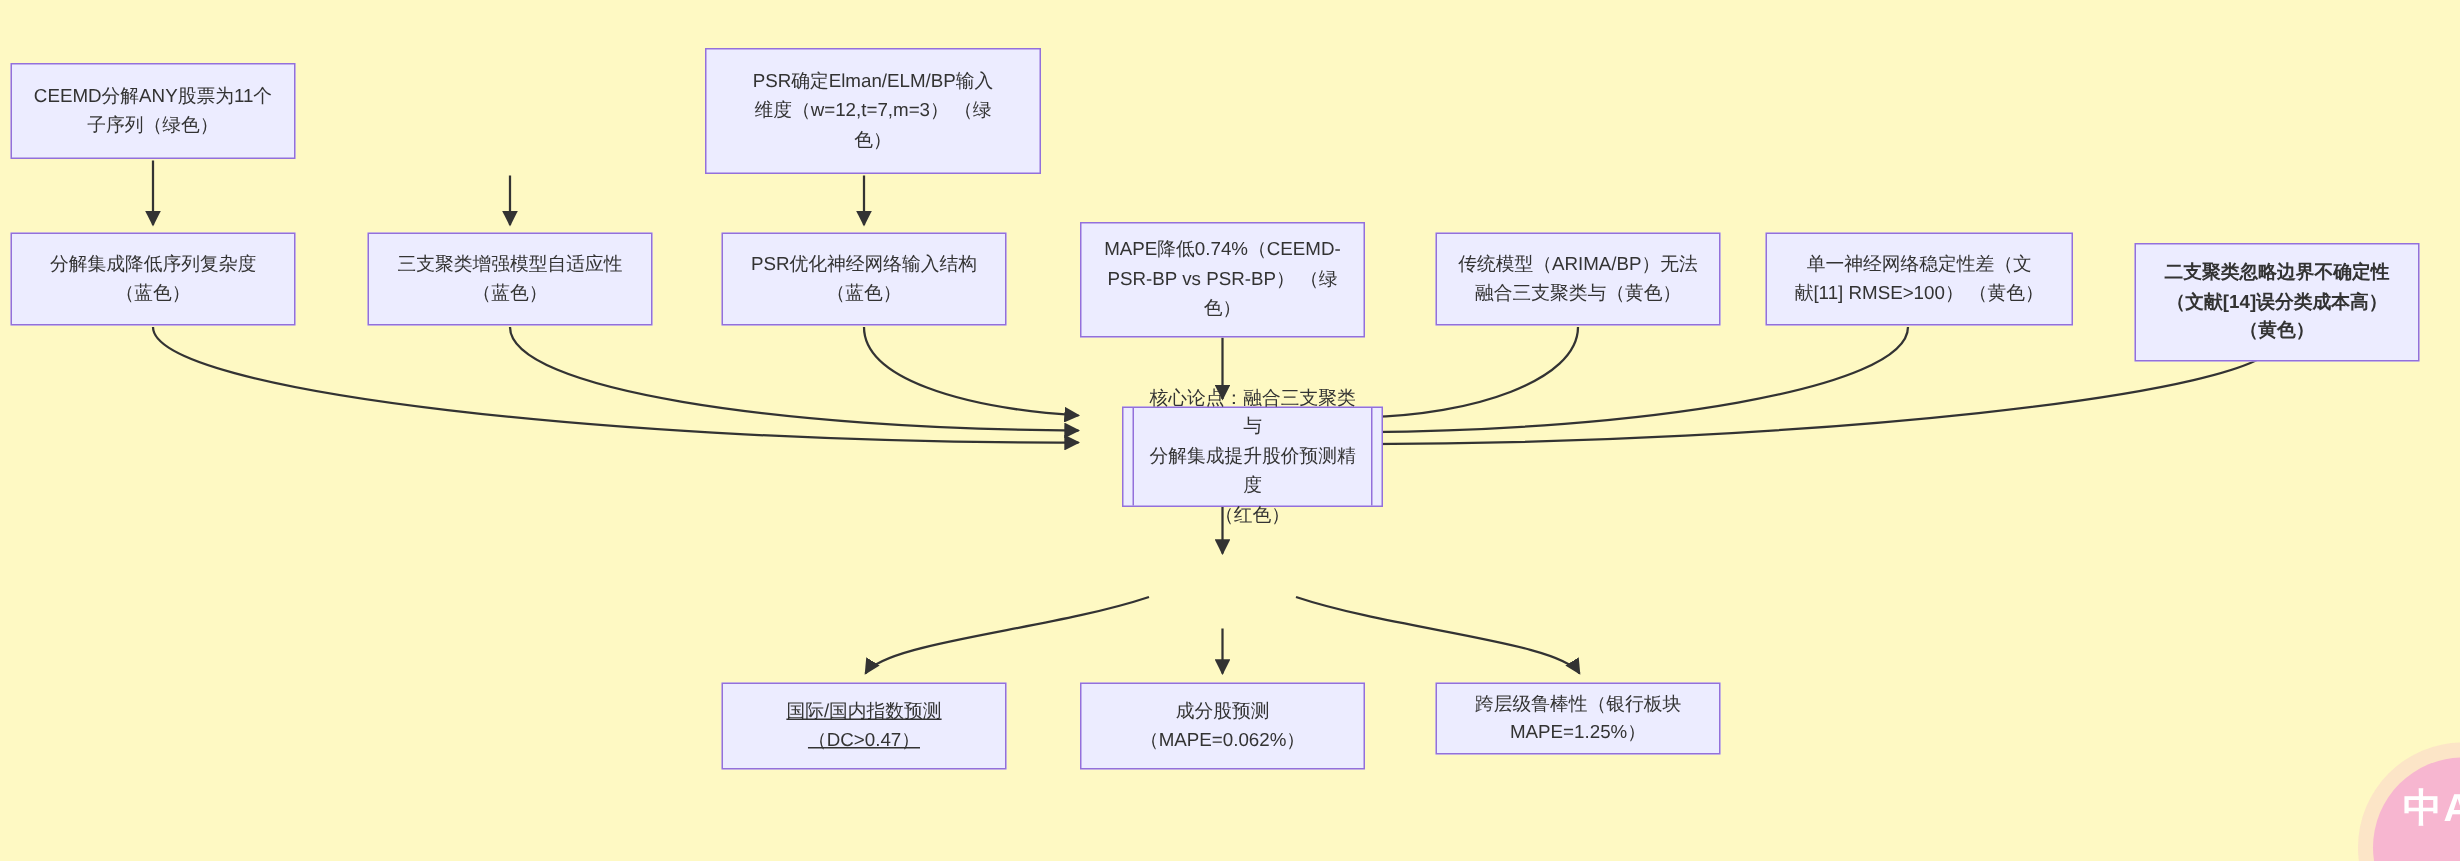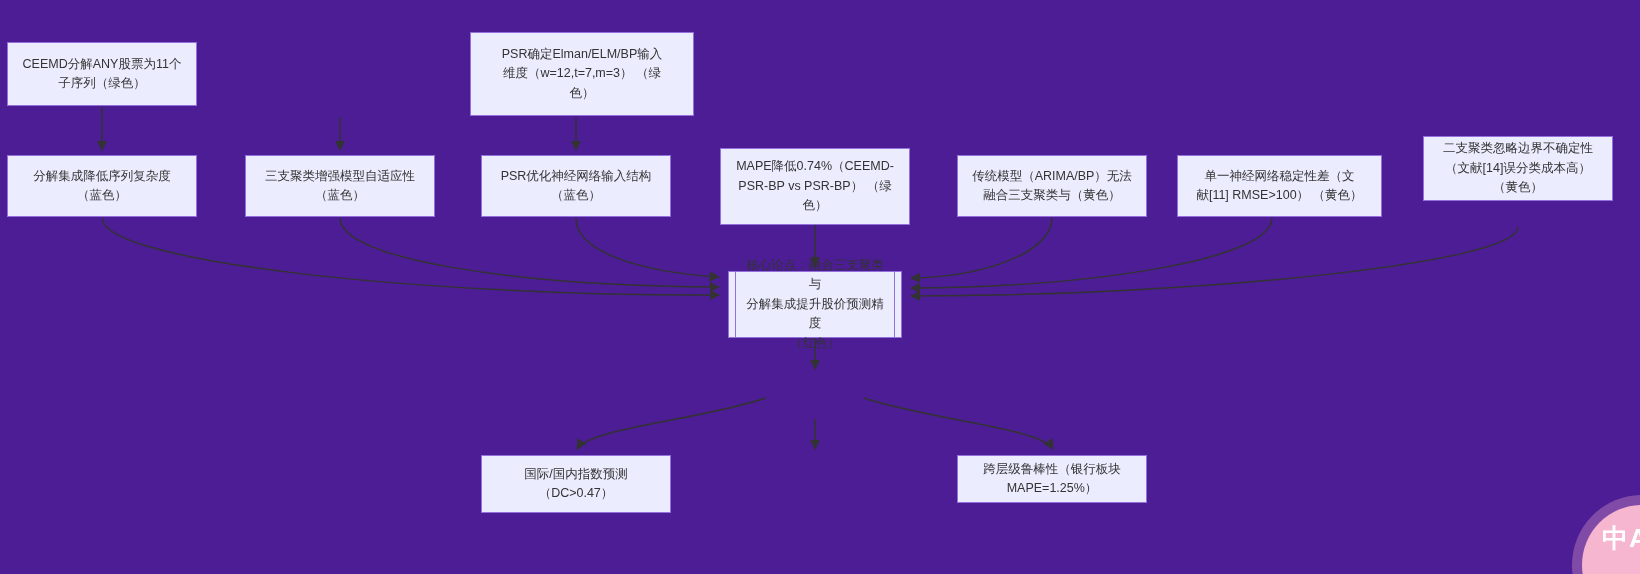--- a/index.html
+++ b/index.html
@@ -8,40 +8,40 @@
     --arrow:#333333;
     --text:#333333;
     --badge:#f7b6d0;
     --badge-text:#ffffff;
   }
   html,body{margin:0;padding:0;background:#ffffff;}
   body{font-family:"Liberation Sans","DejaVu Sans",sans-serif;}
   .canvas{
     position:relative;
     width:1640px;height:574px;
-    background:#4c1d95;
+    background:#fef9c3;
     overflow:hidden;
   }
   .edges{position:absolute;left:0;top:0;width:1640px;height:574px;}
   .node{
     position:absolute;
     box-sizing:border-box;
     background:var(--node-fill);
     border:1px solid var(--node-border);
     color:var(--text);
     font-size:12.5px;
     line-height:1.55;
     display:flex;
     align-items:center;
     justify-content:center;
     text-align:center;
     white-space:pre-line;
     padding:2px 4px;
   }
-  .node.subroutine{padding:2px 12px;}
+  .node.subroutine{padding:2px 12px;margin-left:20px;}
   .node.subroutine::before,
   .node.subroutine::after{
     content:"";
     position:absolute;
     top:0;bottom:0;
     width:0;
     border-left:1px solid var(--node-border);
   }
   .node.subroutine::before{left:6px;}
   .node.subroutine::after{right:6px;}
@@ -108,31 +108,33 @@
 （蓝色）</div>
   <div class="node" style="left:481px;top:155px;width:190px;height:62px;">PSR优化神经网络输入结构
 （蓝色）</div>
   <div class="node" style="left:720px;top:148px;width:190px;height:77px;">MAPE降低0.74%（CEEMD-
 PSR-BP vs PSR-BP） （绿
 色）</div>
   <div class="node" style="left:957px;top:155px;width:190px;height:62px;">传统模型（ARIMA/BP）无法
 融合三支聚类与（黄色）</div>
   <div class="node" style="left:1177px;top:155px;width:205px;height:62px;">单一神经网络稳定性差（文
 献[11] RMSE&gt;100） （黄色）</div>
-  <div class="node" style="left:1423px;top:136px;width:190px;height:65px;">二支聚类忽略边界不确定性
+  <div class="node" style="left:1423px;top:162px;width:190px;height:79px;font-weight:bold;">二支聚类忽略边界不确定性
 （文献[14]误分类成本高）
 （黄色）</div>
 
   <div class="node subroutine" style="left:728px;top:271px;width:174px;height:67px;">核心论点：融合三支聚类与
 分解集成提升股价预测精度
 （红色）</div>
 
 
-  <div class="node" style="left:481px;top:455px;width:190px;height:58px;">国际/国内指数预测
+  <div class="node" style="left:481px;top:455px;width:190px;height:58px;text-decoration:underline;">国际/国内指数预测
 （DC&gt;0.47）</div>
+  <div class="node" style="left:720px;top:455px;width:190px;height:58px;">成分股预测
+（MAPE=0.062%）</div>
   <div class="node" style="left:957px;top:455px;width:190px;height:48px;">跨层级鲁棒性（银行板块
 MAPE=1.25%）</div>
 
   <div class="translate-btn">
     <span class="glyph">中A</span>
   </div>
 
 </div>
 
 </body></html>

